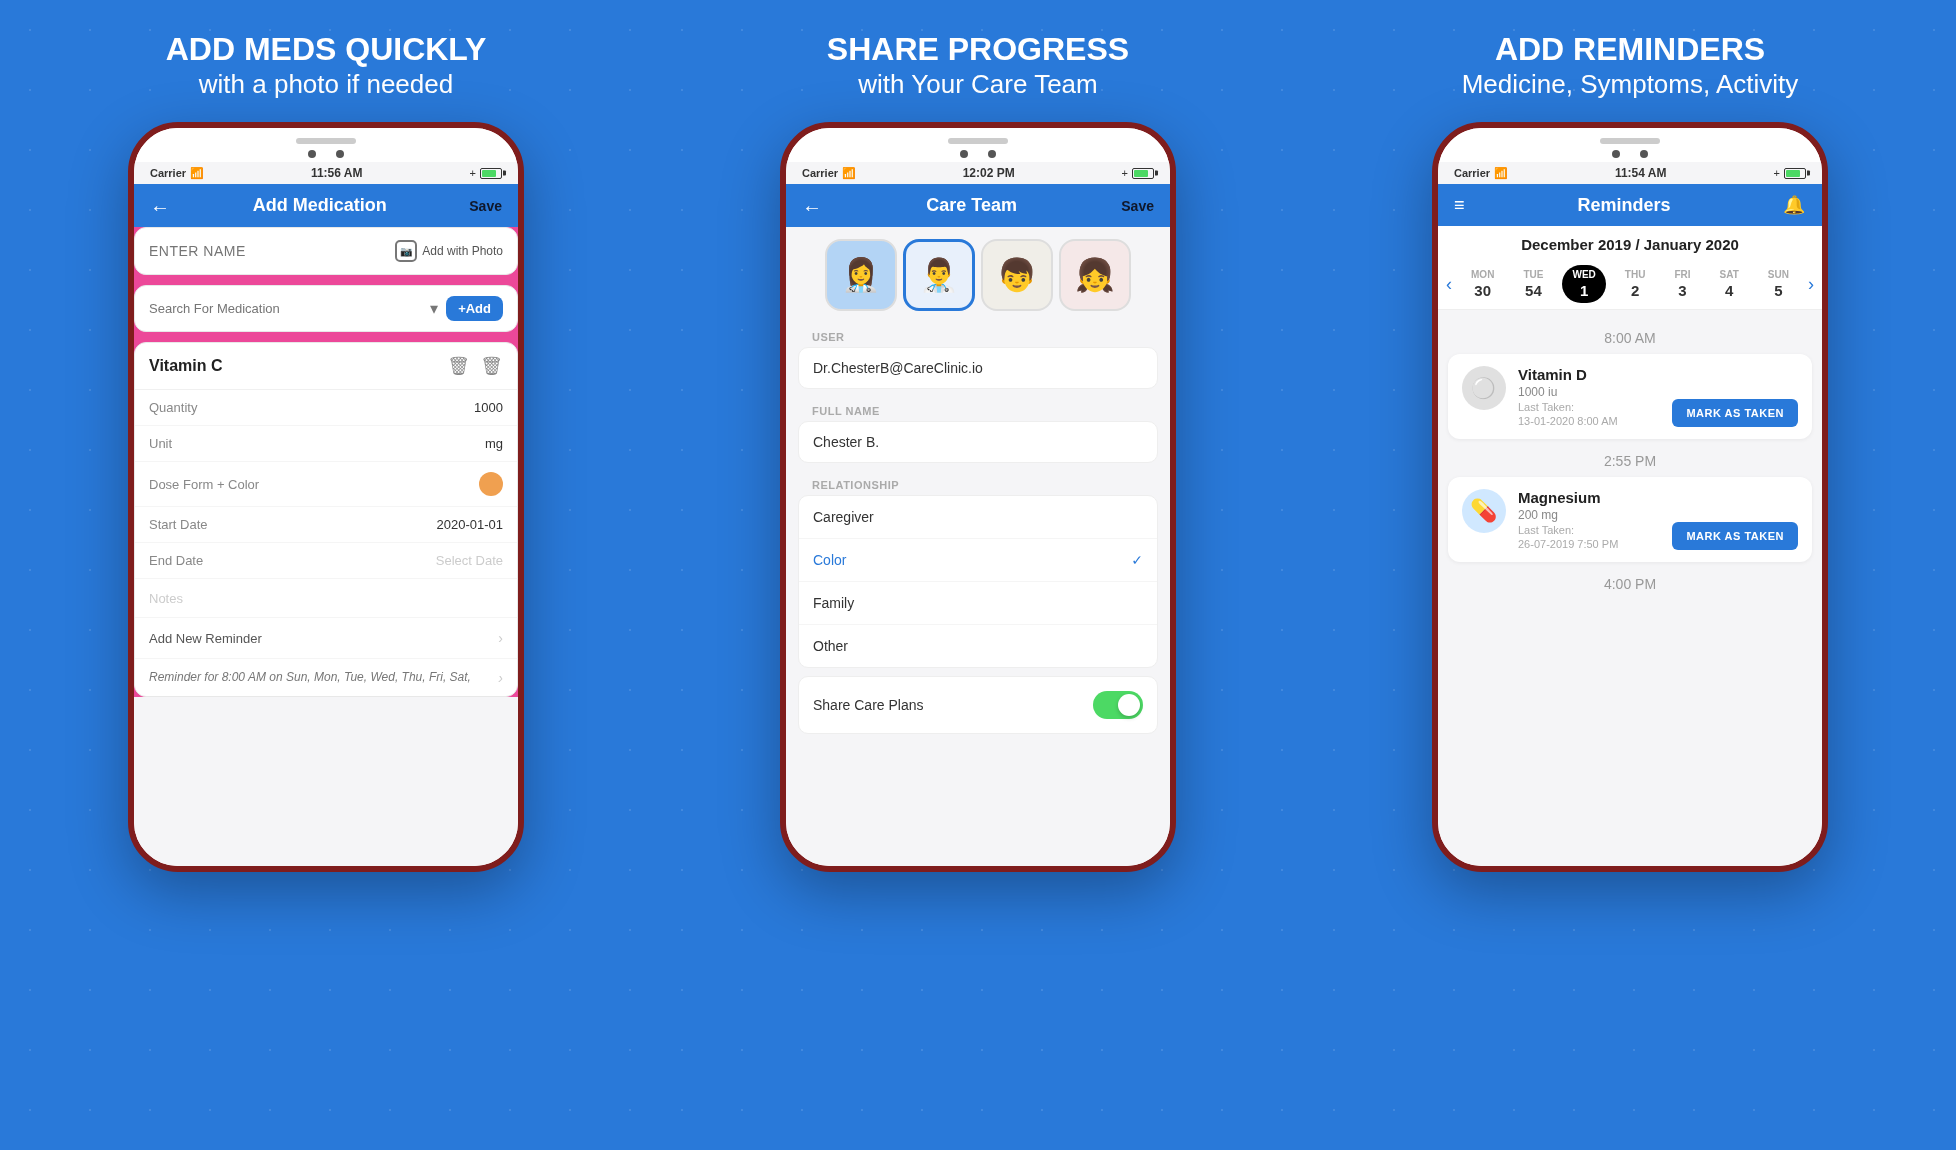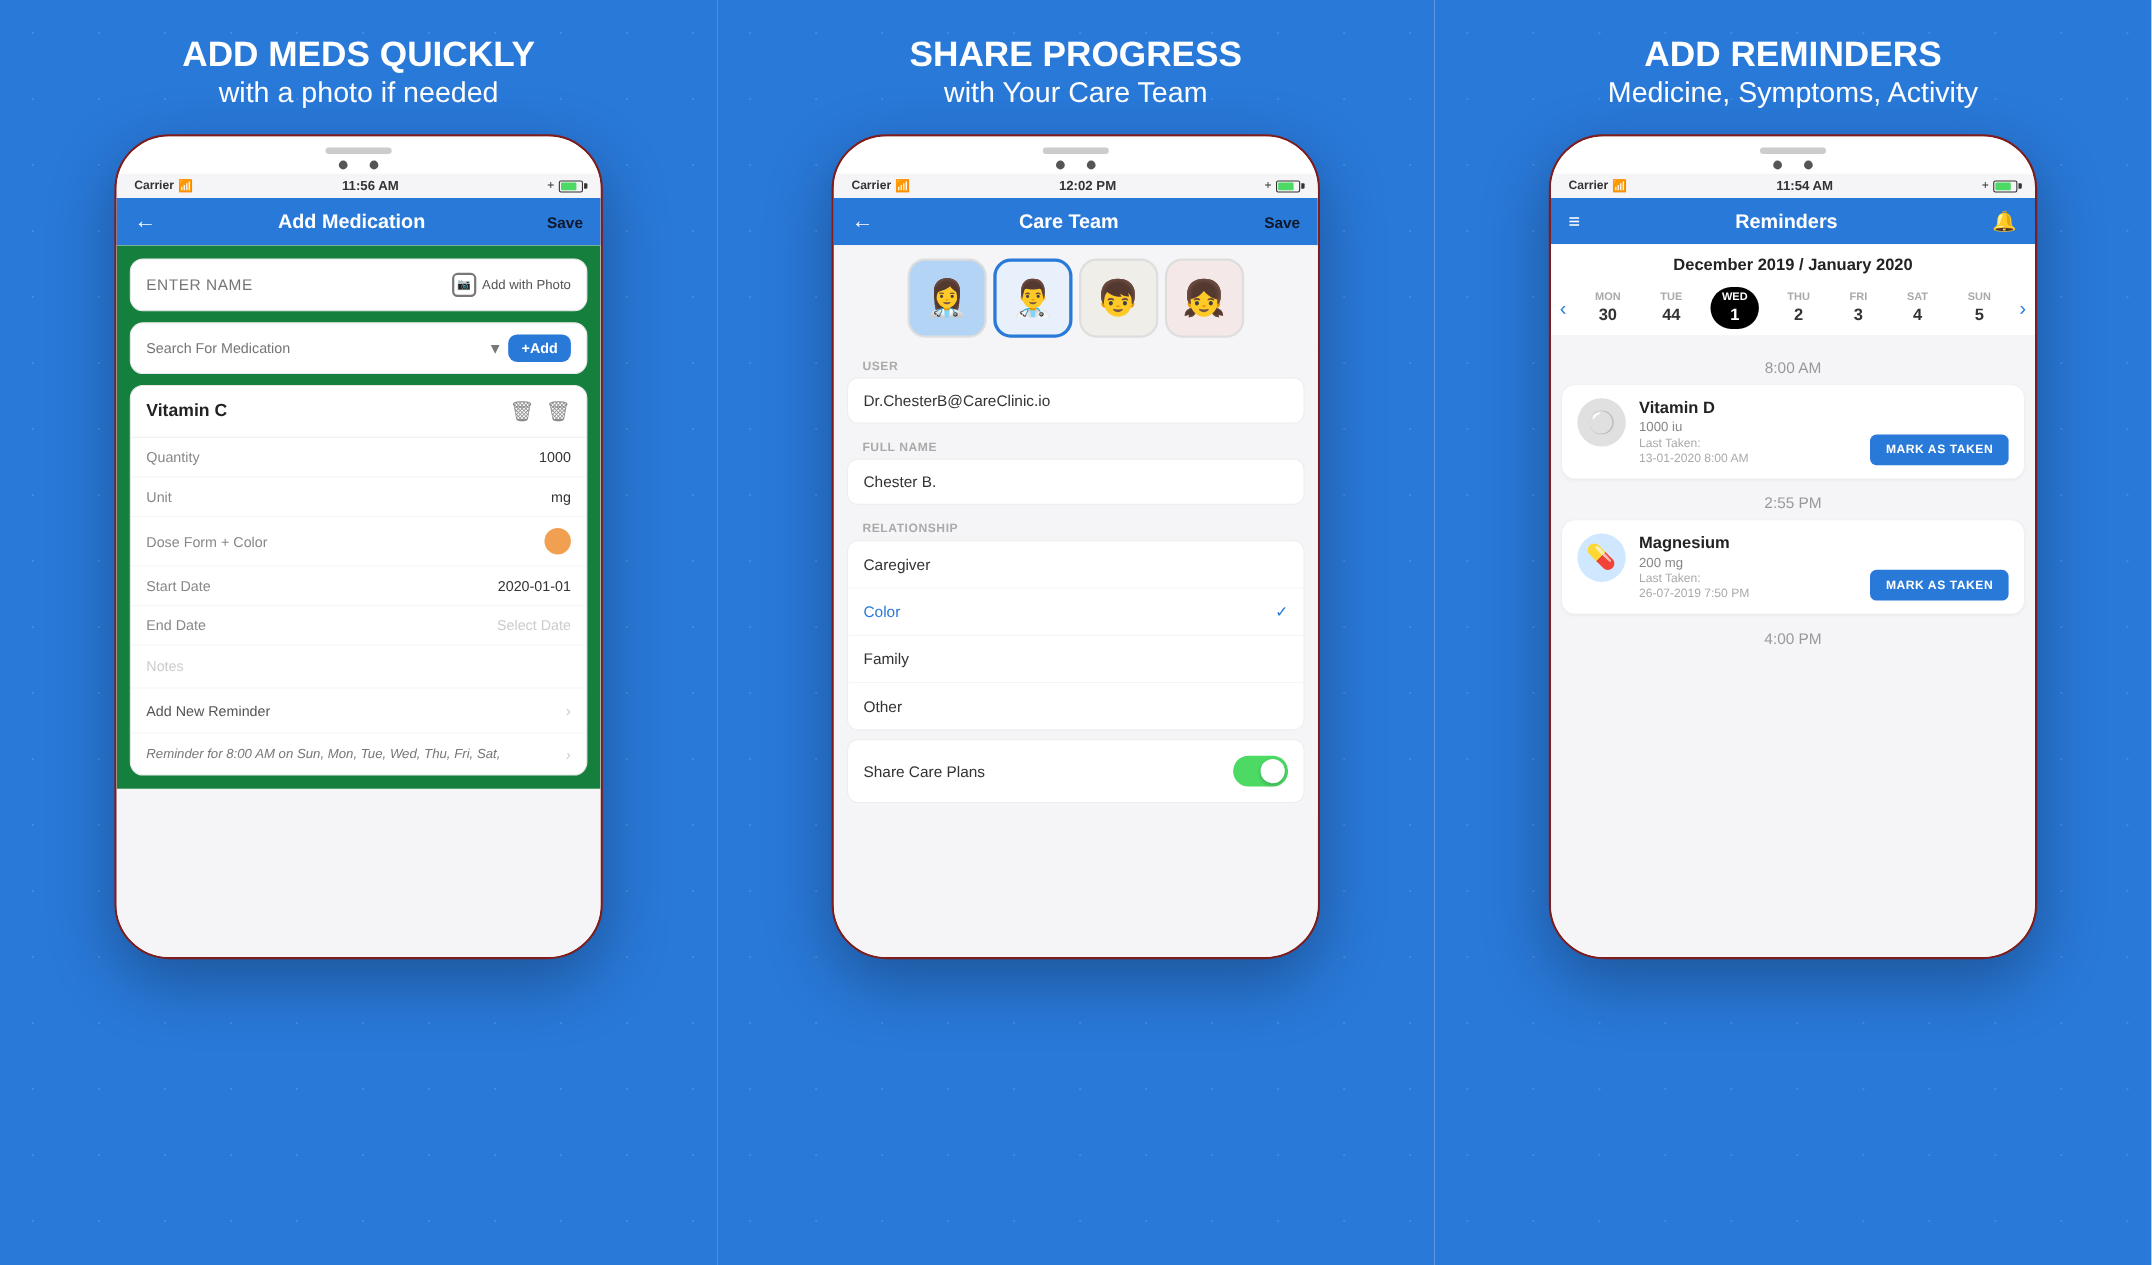--- a/index.html
+++ b/index.html
@@ -48,27 +48,27 @@
       opacity: 0.12;
       background-image: radial-gradient(circle, #fff 1px, transparent 1px);
       background-size: 60px 60px;
       pointer-events: none;
     }
 
     
     .phone-frame {
       background: #fff;
       border-radius: 50px;
-      width: 444px;
+      width: 396px;
       min-height: 750px;
       box-shadow: 0 20px 60px rgba(0,0,0,0.3);
       overflow: hidden;
       position: relative;
       z-index: 1;
-      border: 2px solid #7f1d1d;
+      border: 6px solid #7f1d1d;
       display: flex;
       flex-direction: column;
     }
 
     .phone-top-bar {
       display: flex;
       flex-direction: column;
       align-items: center;
       padding: 10px 0 0;
       background: #fff;
@@ -187,22 +187,21 @@
     }
 
     
     .screen-content {
       flex: 1;
       overflow: hidden;
       background: #f5f5f7;
     }
 
     .med-form {
-      background: #15803d;
-      padding: 12px;
+      background: #ec4899;
     }
 
     .med-form-top {
       background: #fff;
       border-radius: 12px;
       padding: 12px 14px;
       margin-bottom: 10px;
       display: flex;
       align-items: center;
       justify-content: space-between;
@@ -888,21 +887,21 @@
       <div class="cal-month">December 2019 / January 2020</div>
 
       <div class="week-row">
         <span class="week-nav">‹</span>
         <div class="day-item">
           <span class="day-name">MON</span>
           <span class="day-num">30</span>
         </div>
         <div class="day-item">
           <span class="day-name">TUE</span>
-          <span class="day-num">44</span>
+          <span class="day-num">54</span>
         </div>
         <div class="day-item active">
           <span class="day-name">WED</span>
           <span class="day-num">1</span>
         </div>
         <div class="day-item">
           <span class="day-name">THU</span>
           <span class="day-num">2</span>
         </div>
         <div class="day-item">

